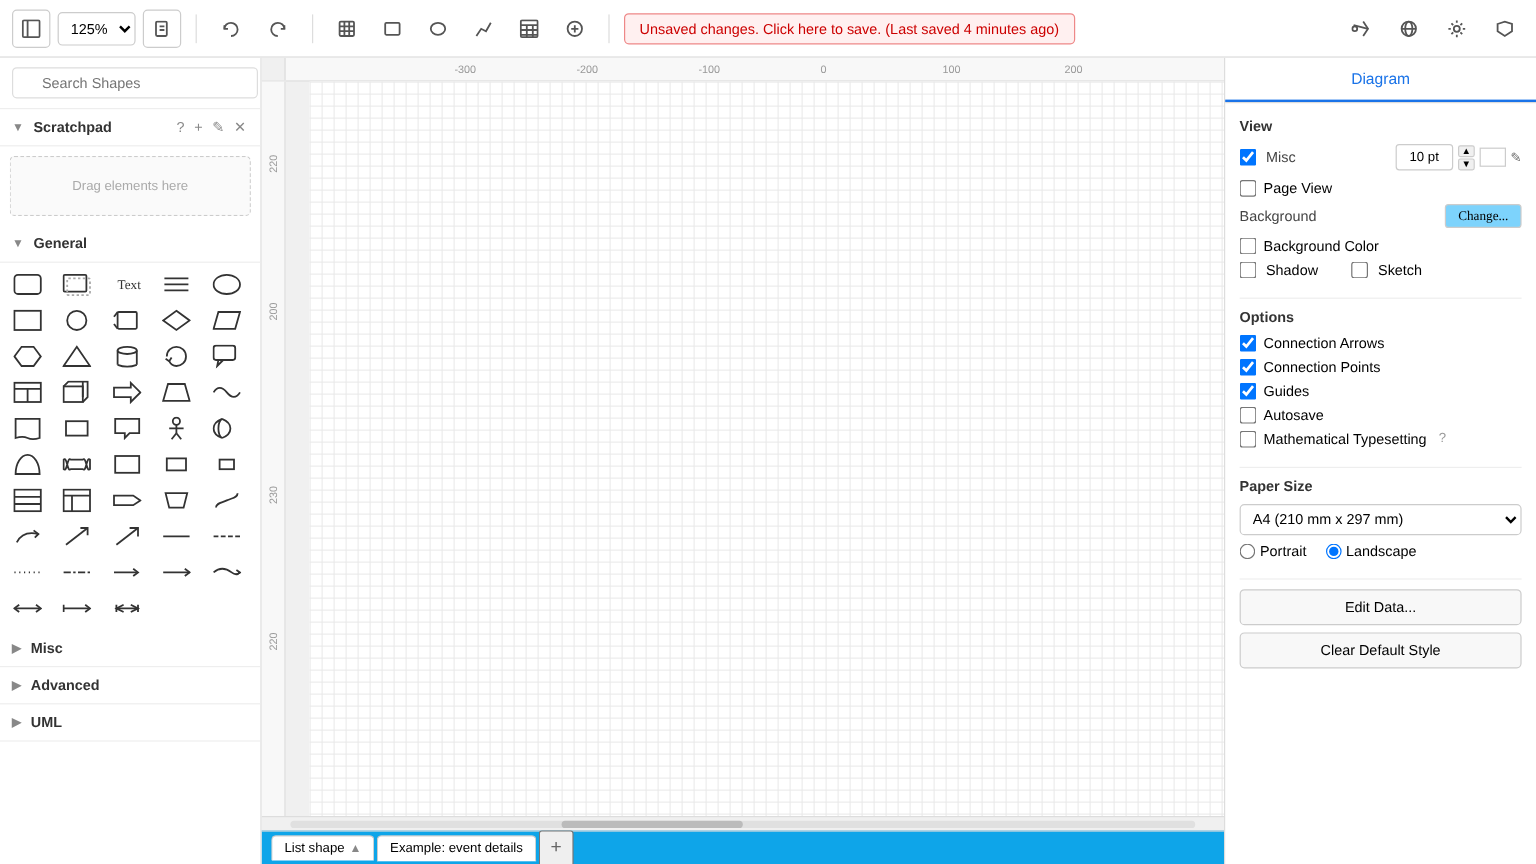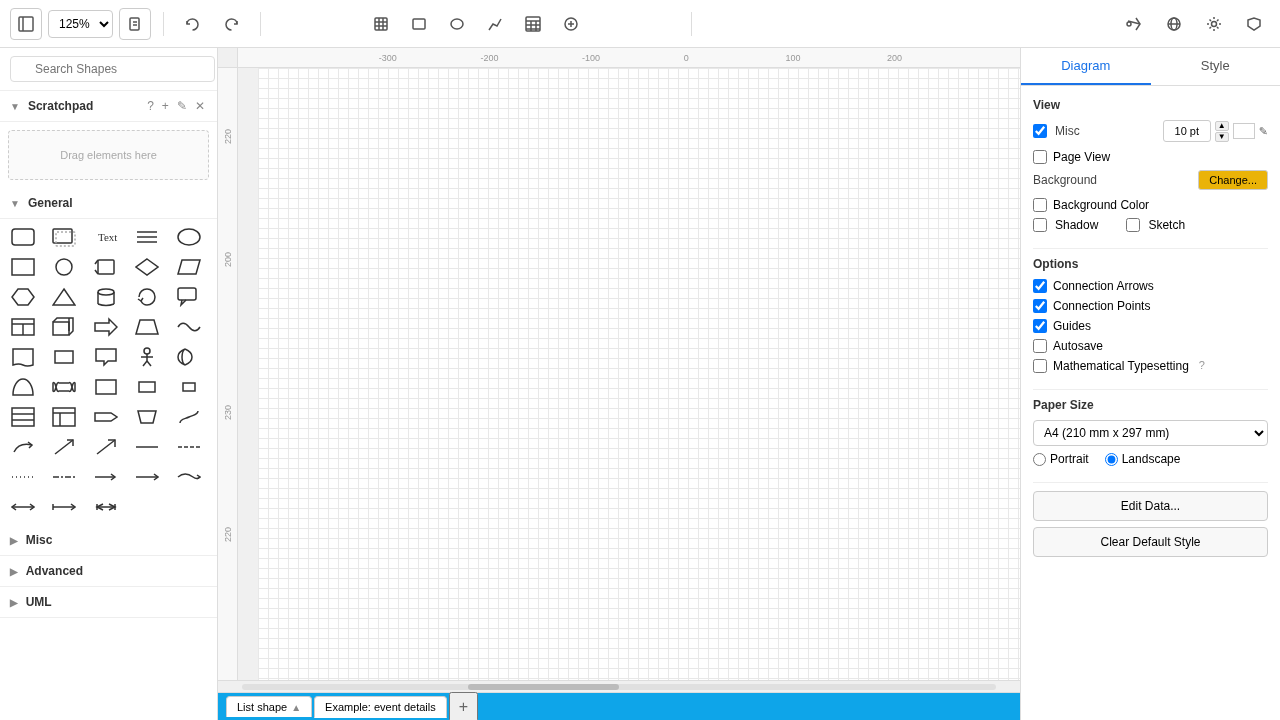--- a/index.html
+++ b/index.html
@@ -256,21 +256,21 @@
     .grid-input {
       width: 48px; height: 22px; padding: 0 4px;
       border: 1px solid #ccc; border-radius: 3px;
       font-size: 11px; text-align: center;
     }
     .spin-btn { background: #f0f0f0; border: 1px solid #ccc; border-radius: 2px; width: 14px; height: 10px; font-size: 8px; cursor: pointer; display: flex; align-items: center; justify-content: center; }
     .spin-wrap { display: flex; flex-direction: column; gap: 1px; }
     .change-btn {
       padding: 3px 10px; font-size: 11px;
       border: 1px solid #ccc; border-radius: 3px;
-      background: #eab308; cursor: pointer;
+      background: #7dd3fc; cursor: pointer; font-family: Liberation Serif, serif;
     }
 
     .paper-select {
       width: 100%;
       padding: 4px 6px;
       border: 1px solid #ccc;
       border-radius: 4px;
       font-size: 12px;
       background: #fff;
       cursor: pointer;
@@ -378,20 +378,21 @@
       <svg width="16" height="16" viewBox="0 0 16 16" fill="none" stroke="#555" stroke-width="1.5">
         <circle cx="8" cy="8" r="6"></circle>
         <line x1="8" y1="5" x2="8" y2="11"></line>
         <line x1="5" y1="8" x2="11" y2="8"></line>
       </svg>
     </button>
   </div>
 
   <div style="width:1px;height:24px;background:#ddd;margin:0 4px;"></div>
 
+  <button class="save-btn">Unsaved changes. Click here to save. (Last saved 4 minutes ago)</button>
 
   <div style="flex:1"></div>
 
   <button class="icon-btn no-border" title="Share">
     <svg width="16" height="16" viewBox="0 0 16 16" fill="none" stroke="#555" stroke-width="1.5">
       <path d="M10 2 L14 8 L10 14"></path>
       <path d="M2 5 L14 8"></path>
       <circle cx="3" cy="8" r="2" fill="#fff" stroke="#555"></circle>
     </svg>
   </button>
@@ -794,21 +795,20 @@
       <div class="tab-item active">
         <span>Example: event details</span>
       </div>
       <button class="tab-add">+</button>
     </div>
   </div>
 
   <div class="right-panel">
     <div class="panel-tabs">
       <div class="panel-tab active">Diagram</div>
-      <div class="panel-tab">Style</div>
     </div>
 
     <div class="panel-content">
       
       <div class="panel-section">
         <div class="panel-section-title">View</div>
 
         <div class="option-row">
           <input type="checkbox" class="cb" checked="" style="">
           <span class="option-label">Misc</span>

